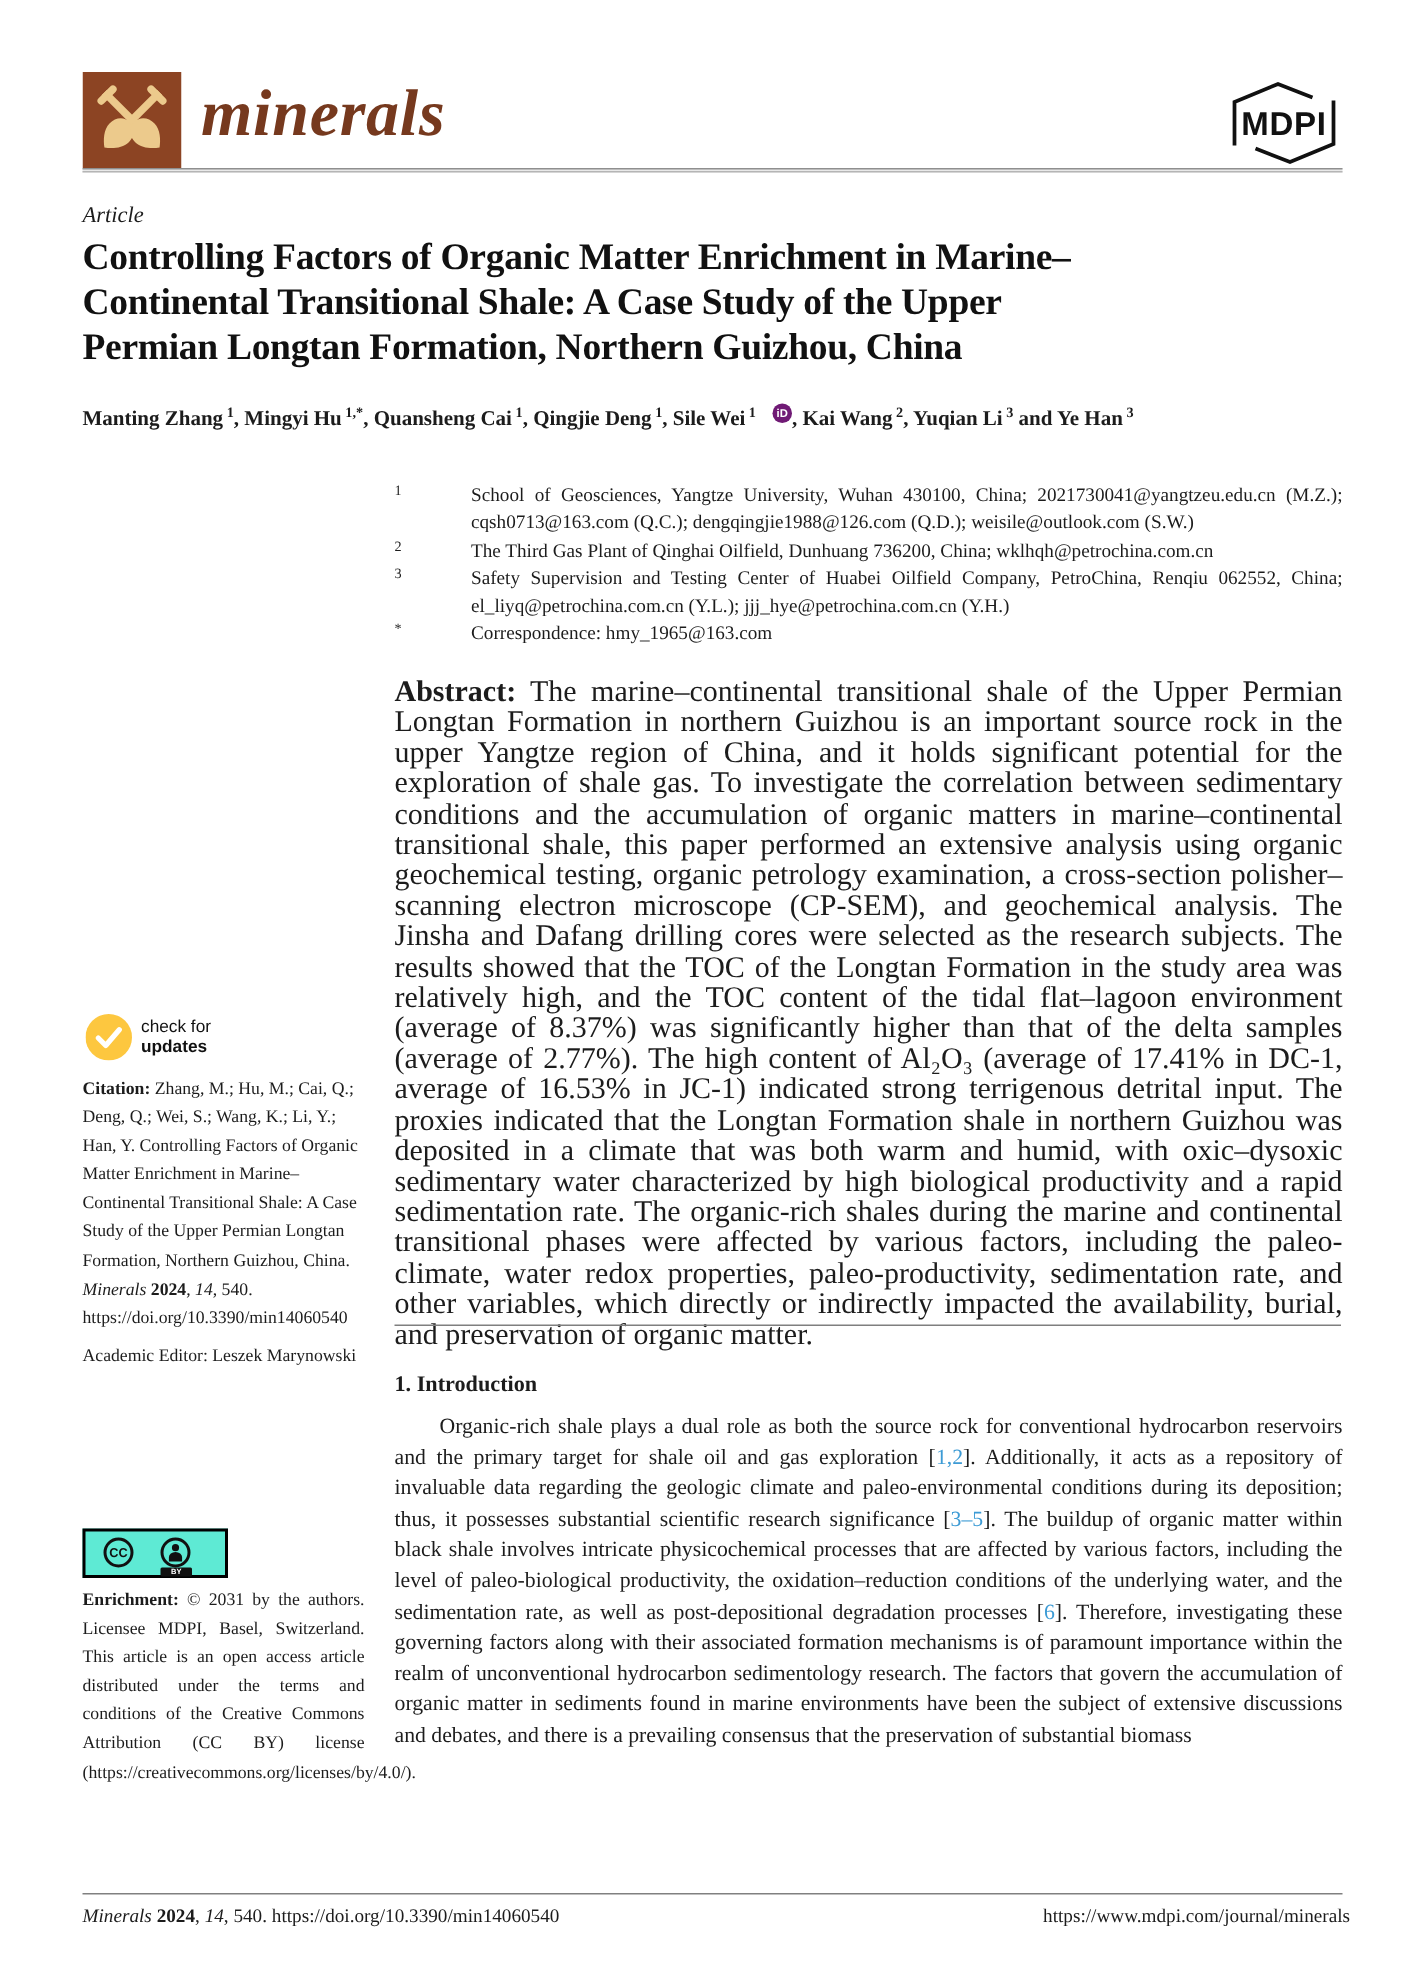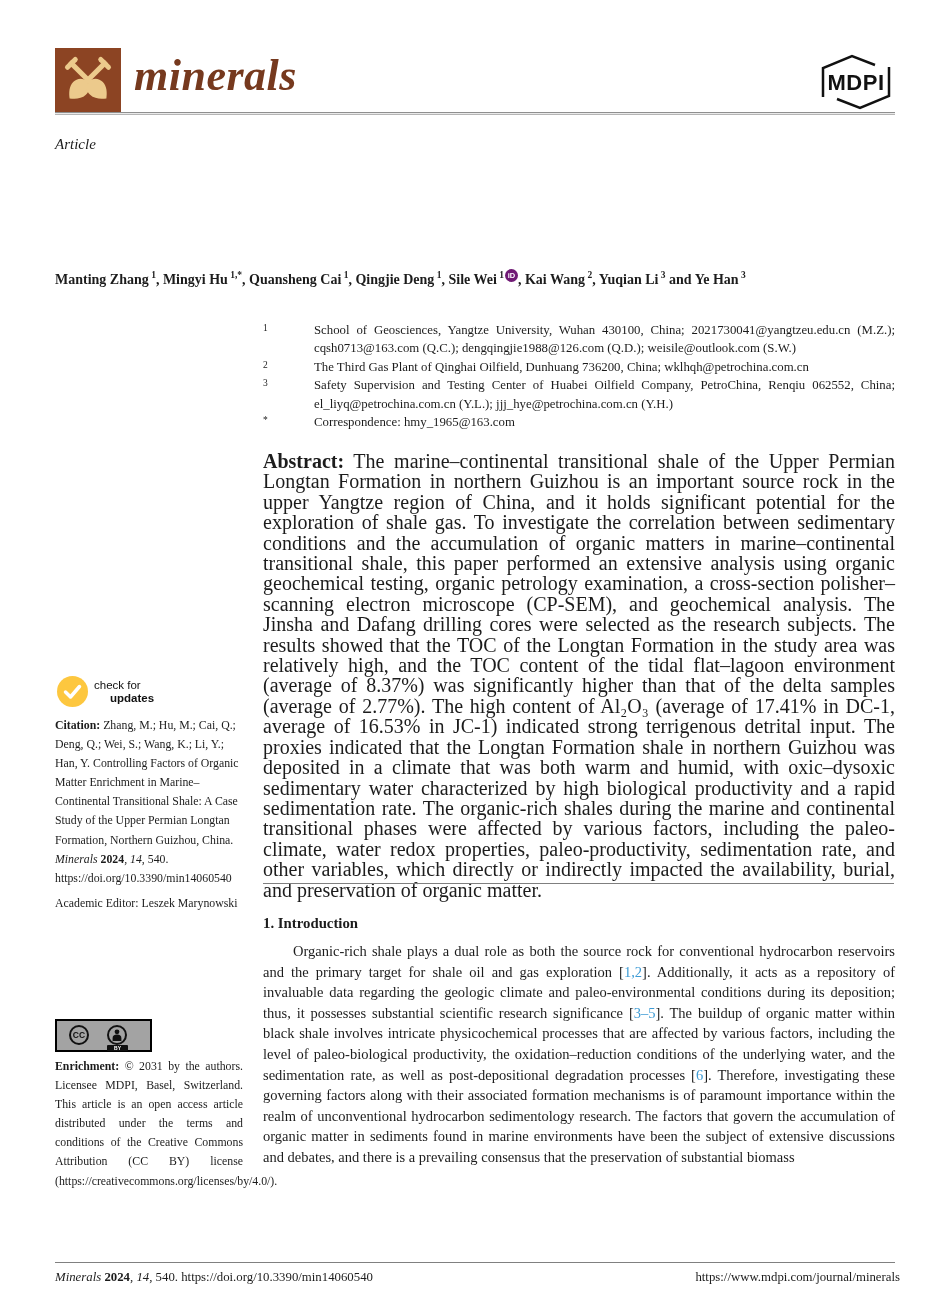--- a/index.html
+++ b/index.html
@@ -15,21 +15,21 @@
         border-top:1.5px solid #8f8f8f;border-bottom:1px solid #b5b5b5;box-sizing:border-box;background:#e9e9e9;}
 
   
   .article-label{position:absolute;left:55px;top:136px;font-style:italic;font-size:15px;}
   .article-title{position:absolute;left:55px;top:157px;width:700px;font-size:25px;
         font-weight:bold;line-height:30px;letter-spacing:-0.2px;color:#111;}
   .authors{position:absolute;left:55px;top:269px;width:850px;font-size:14px;font-weight:bold;}
   .authors sup{font-size:9.5px;}
   .orcid{display:inline-block;width:13px;height:13px;background:#701a75;color:#fff;border-radius:50%;
         font-size:7.5px;font-weight:bold;text-align:center;line-height:13px;
-        font-family:"Liberation Sans",sans-serif;vertical-align:super;margin-left:1px;}
+        font-family:"Liberation Sans",sans-serif;vertical-align:super;margin-left:11px;}
 
   
   .affiliations{position:absolute;left:263px;top:321px;width:632px;font-size:12.8px;line-height:18.4px;}
   .aff-row{display:flex;}
   .aff-marker{flex:none;width:21px;font-size:9.5px;position:relative;top:-2px;}
   .aff-text{flex:1;text-align:justify;margin-left:30px;}
 
   
   .abstract{position:absolute;left:263px;top:451px;width:632px;font-size:20px;
         line-height:20.4px;text-align:justify;}
@@ -44,25 +44,25 @@
         text-align:justify;text-indent:30px;}
   .seg-link{color:#3D9BD5;}
   .seg-italic{font-style:italic;}
   .seg-bold{font-weight:bold;text-align:right;}
 
   
   .update-badge{position:absolute;left:57px;top:676px;width:150px;height:32px;cursor:pointer;}
   .update-badge svg{position:absolute;left:0;top:0;}
   .update-text{position:absolute;left:37px;top:3px;font-family:"Liberation Sans",sans-serif;
         font-size:11.5px;line-height:12.5px;color:#111;}
-  .update-text .l2{font-weight:bold;margin-left:16px;}
+  .update-text .l2{font-weight:bold;}
   .citation-block{position:absolute;left:55px;top:716px;width:188px;font-size:11.8px;line-height:19.1px;}
   .academic-editor{position:absolute;left:55px;top:896px;width:188px;font-size:11.8px;}
   .dates-block{position:absolute;left:55px;top:928px;width:188px;font-size:11.8px;line-height:19.4px;}
-  .cc-badge{position:absolute;left:55px;top:1019px;width:97px;height:33px;background:#a3a3a3;
+  .cc-badge{position:absolute;left:55px;top:1019px;width:97px;height:33px;background:#5eead4;
         border:2px solid #000;box-sizing:border-box;cursor:pointer;}
   .cc-circle{position:absolute;left:12px;top:4px;width:20px;height:20px;border:2px solid #111;
         border-radius:50%;box-sizing:border-box;font-family:"Liberation Sans",sans-serif;
         font-size:8.5px;font-weight:bold;color:#111;text-align:center;line-height:17px;}
   .cc-person-circle{position:absolute;left:50px;top:4px;width:20px;height:20px;border:2px solid #111;
         border-radius:50%;box-sizing:border-box;}
   .cc-by{position:absolute;left:50px;top:24px;width:21px;height:6px;background:#111;color:#fff;
         font-family:"Liberation Sans",sans-serif;font-size:5px;font-weight:bold;text-align:center;
         line-height:6px;border-radius:1px;}
   .copyright-block{position:absolute;left:55px;top:1057px;width:188px;font-size:11.8px;
@@ -101,20 +101,21 @@
       <g stroke="#111" stroke-width="2.5" fill="none" stroke-linejoin="miter">
         <path d="M7,44 L7,15 L36,3 L59,12"></path>
         <path d="M73,14 L73,43 L44,55 L21,46"></path>
       </g>
       <text x="40" y="37" text-anchor="middle" font-family="Liberation Sans, sans-serif" font-size="22" font-weight="bold" letter-spacing="0.5" fill="#111">MDPI</text>
     </svg>
   </div>
   <div class="header-rule"></div>
 
   <div class="article-label">Article</div>
+  <h1 class="article-title" style="margin:0">Controlling Factors of Organic Matter Enrichment in Marine–Continental Transitional Shale: A Case Study of the Upper Permian Longtan Formation, Northern Guizhou, China</h1>
   <div class="authors"><span>Manting Zhang</span><sup>&nbsp;1</sup><span>, </span><span>Mingyi Hu</span><sup>&nbsp;1,*</sup><span>, </span><span>Quansheng Cai</span><sup>&nbsp;1</sup><span>, </span><span>Qingjie Deng</span><sup>&nbsp;1</sup><span>, </span><span>Sile Wei</span><sup>&nbsp;1</sup><span class="orcid">iD</span><span>, </span><span>Kai Wang</span><sup>&nbsp;2</sup><span>, </span><span>Yuqian Li</span><sup>&nbsp;3</sup><span> and </span><span>Ye Han</span><sup>&nbsp;3</sup></div>
 
   <div class="affiliations">
       <div class="aff-row">
         <span class="aff-marker">1</span>
         <span class="aff-text">School of Geosciences, Yangtze University, Wuhan 430100, China; 2021730041@yangtzeu.edu.cn (M.Z.); cqsh0713@163.com (Q.C.); dengqingjie1988@126.com (Q.D.); weisile@outlook.com (S.W.)</span>
       </div>
       <div class="aff-row">
         <span class="aff-marker">2</span>
         <span class="aff-text">The Third Gas Plant of Qinghai Oilfield, Dunhuang 736200, China; wklhqh@petrochina.com.cn</span>

